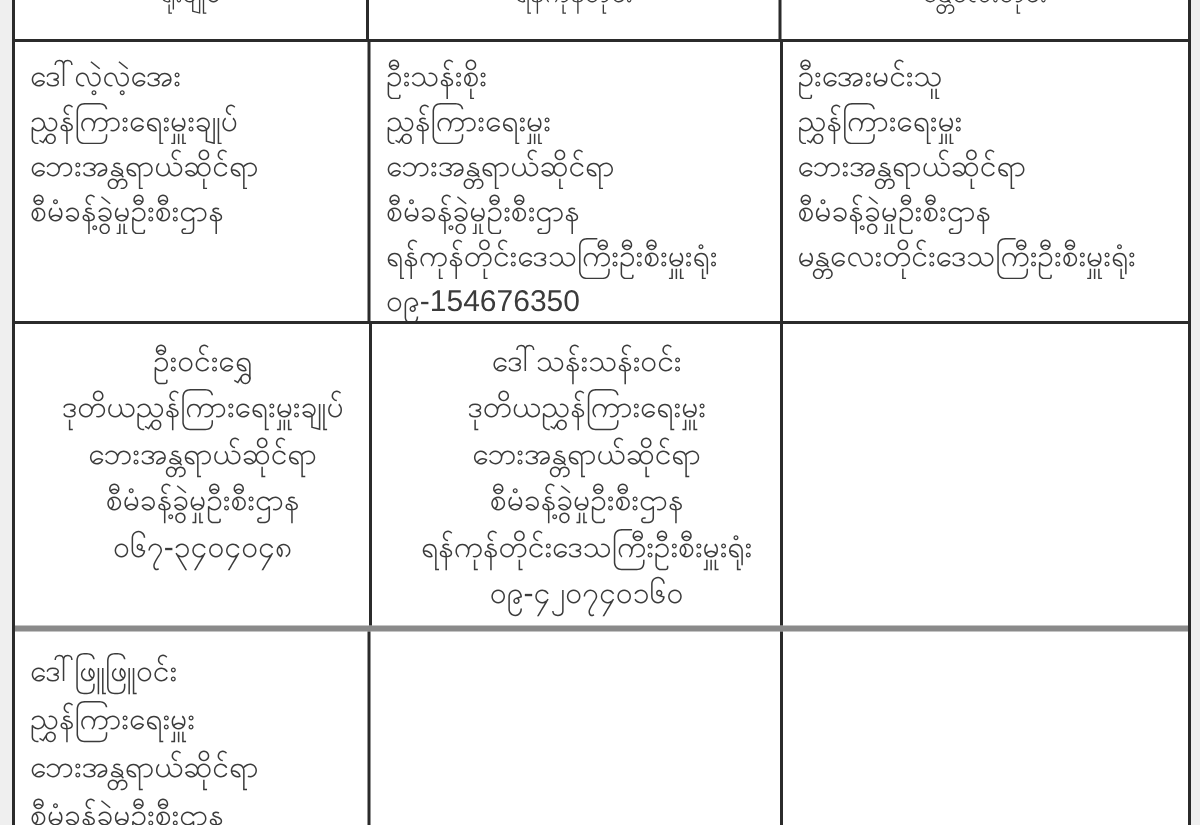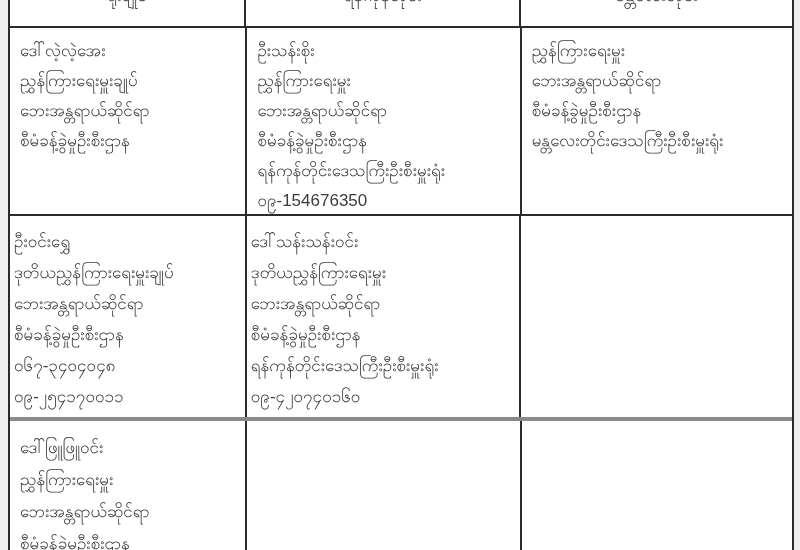--- a/index.html
+++ b/index.html
@@ -40,24 +40,24 @@
     color: #3b3b3b;
     font-size: 18px;
   }
   .header-cell .hlabel {
     display: block;
     line-height: 30px;
     white-space: nowrap;
   }
   .body-cell { color: #3b3b3b; }
   .row-1 .body-cell { padding: 8px 4px 0 10px; }
-  .row-2 .body-cell { padding: 10px 4px 0 4px; }
+  .row-2 .body-cell { padding: 10px 4px 0 18px; text-align: center; }
   .row-3 .body-cell { padding: 11px 4px 0 10px; }
   .line {
-    font-size: 17px;
+    font-size: 20px;
     white-space: nowrap;
     overflow: hidden;
   }
   .row-1 .line { line-height: 30px; }
   .row-2 .line { line-height: 31px; }
   .row-3 .line { line-height: 32px; }
 </style>
 </head>
 <body>
 
@@ -84,35 +84,35 @@
     </div>
     <div class="cell body-cell c2">
       <div class="line">ဦးသန်းစိုး</div>
       <div class="line">ညွှန်ကြားရေးမှူး</div>
       <div class="line">ဘေးအန္တရာယ်ဆိုင်ရာ</div>
       <div class="line">စီမံခန့်ခွဲမှုဦးစီးဌာန</div>
       <div class="line">ရန်ကုန်တိုင်းဒေသကြီးဦးစီးမှူးရုံး</div>
       <div class="line">၀၉-154676350</div>
     </div>
     <div class="cell body-cell c3">
+      <div class="line">ဦးအေးမင်းသူ</div>
       <div class="line">ညွှန်ကြားရေးမှူး</div>
       <div class="line">ဘေးအန္တရာယ်ဆိုင်ရာ</div>
       <div class="line">စီမံခန့်ခွဲမှုဦးစီးဌာန</div>
       <div class="line">မန္တလေးတိုင်းဒေသကြီးဦးစီးမှူးရုံး</div>
     </div>
   </div>
 
   <div class="row row-2">
     <div class="cell body-cell c1">
       <div class="line">ဦးဝင်းရွှေ</div>
       <div class="line">ဒုတိယညွှန်ကြားရေးမှူးချုပ်</div>
       <div class="line">ဘေးအန္တရာယ်ဆိုင်ရာ</div>
       <div class="line">စီမံခန့်ခွဲမှုဦးစီးဌာန</div>
       <div class="line">၀၆၇-၃၄၀၄၀၄၈</div>
-      <div class="line">၀၉-၂၅၄၁၇၀၀၁၁</div>
     </div>
     <div class="cell body-cell c2">
       <div class="line">ဒေါ်သန်းသန်းဝင်း</div>
       <div class="line">ဒုတိယညွှန်ကြားရေးမှူး</div>
       <div class="line">ဘေးအန္တရာယ်ဆိုင်ရာ</div>
       <div class="line">စီမံခန့်ခွဲမှုဦးစီးဌာန</div>
       <div class="line">ရန်ကုန်တိုင်းဒေသကြီးဦးစီးမှူးရုံး</div>
       <div class="line">၀၉-၄၂၀၇၄၀၁၆၀</div>
     </div>
     <div class="cell body-cell c3"></div>

